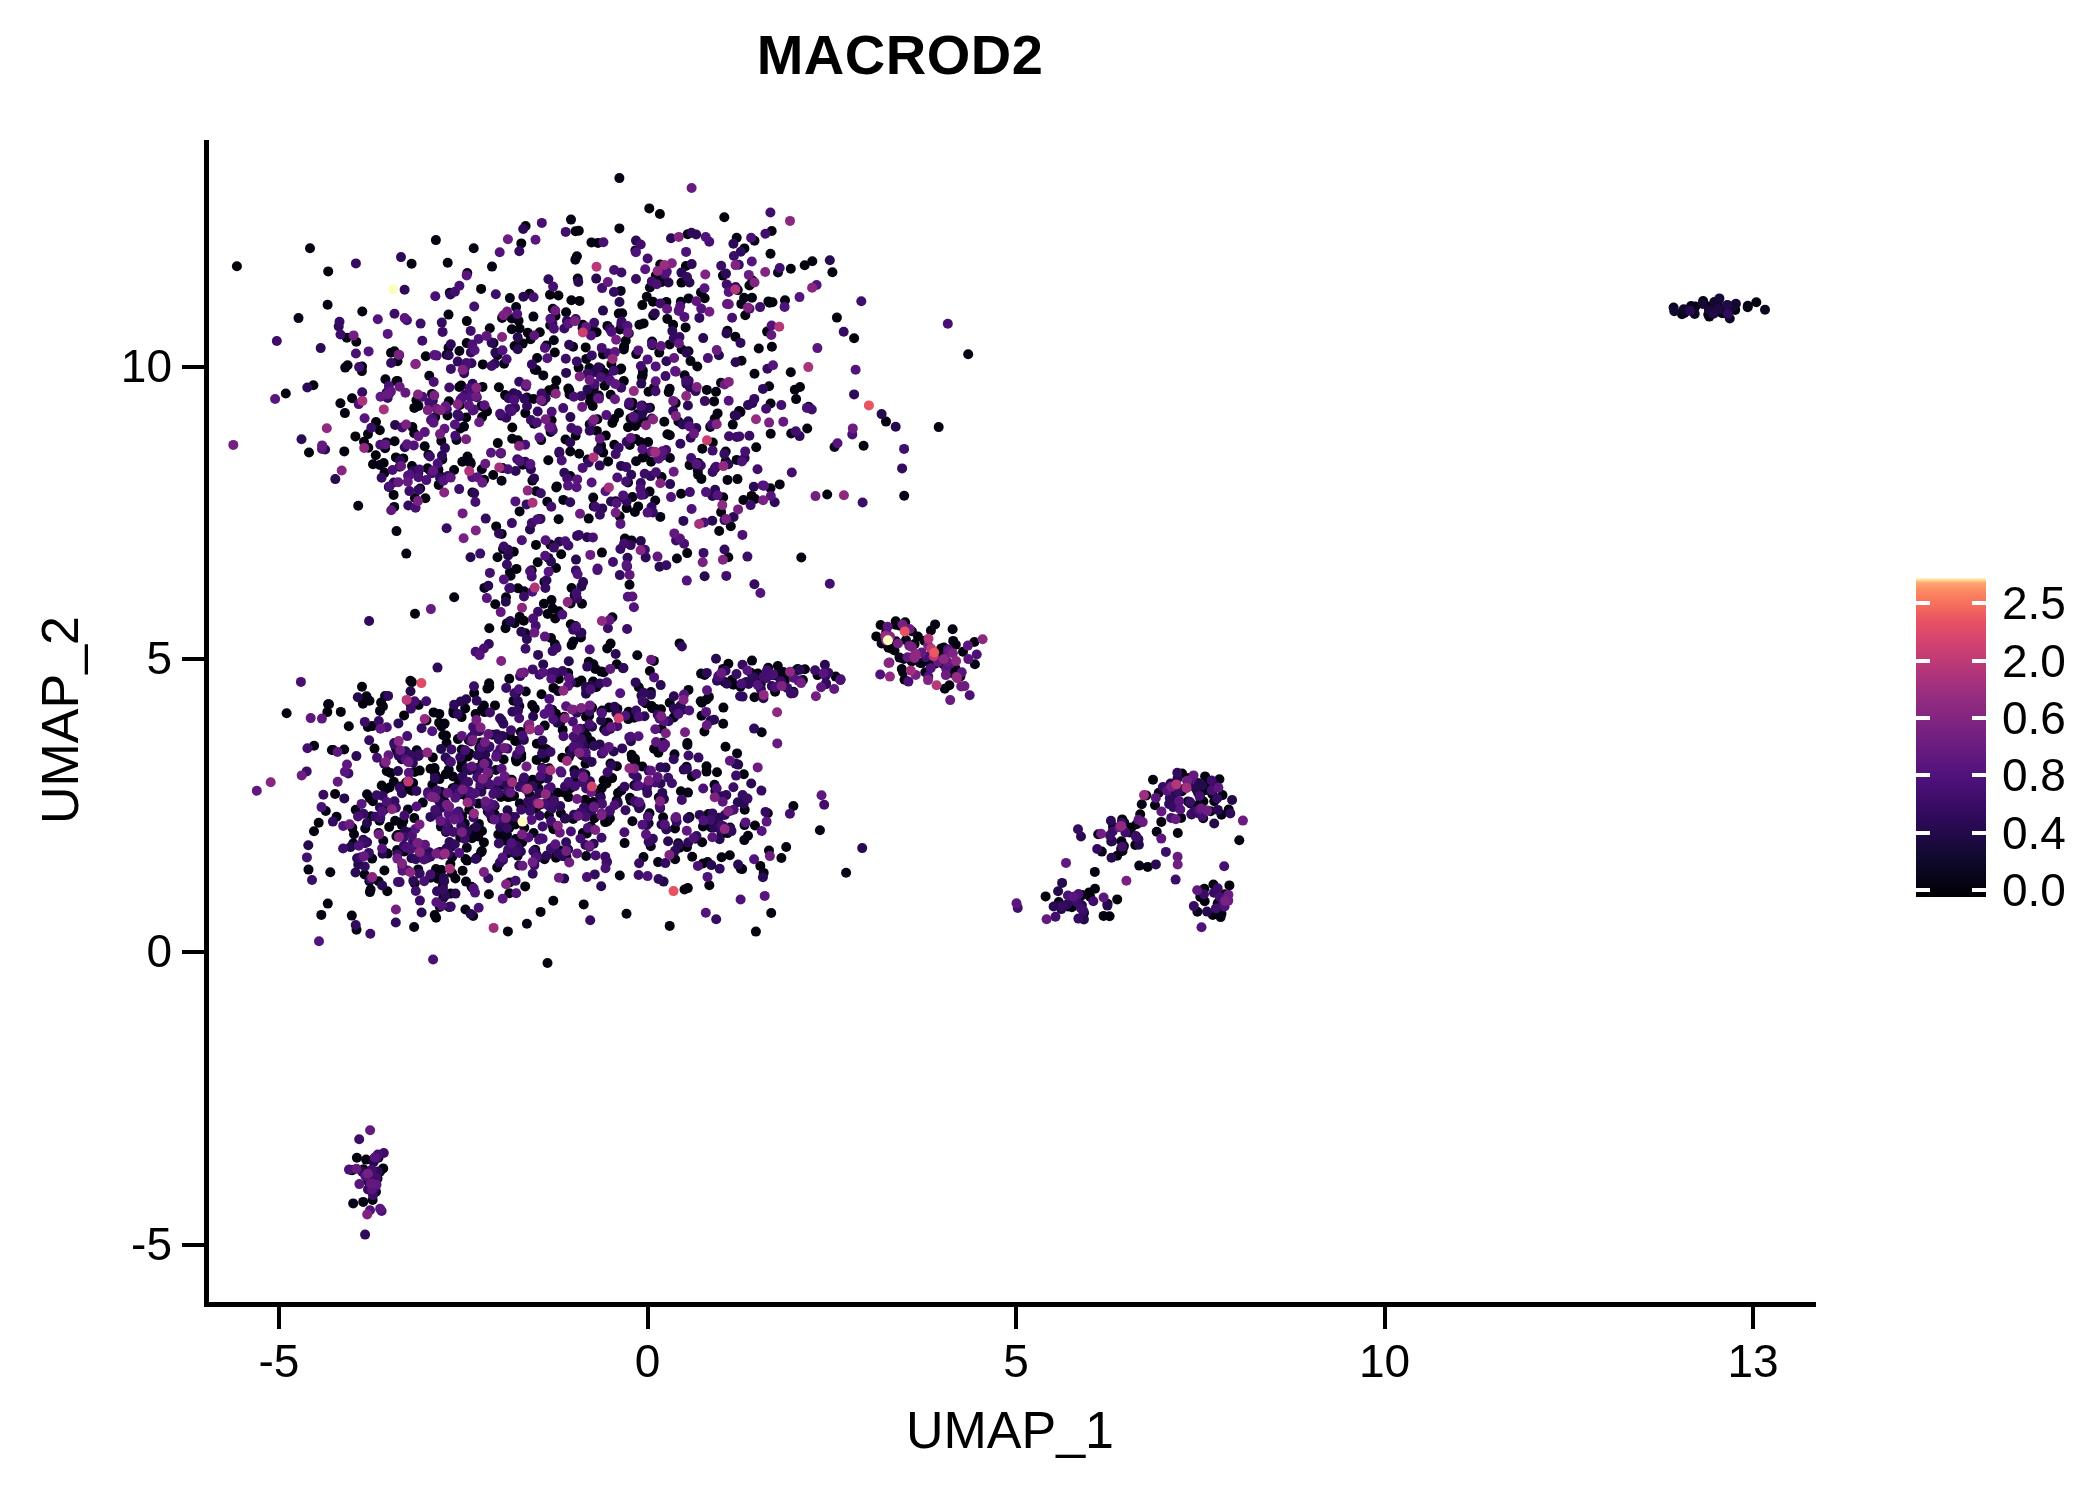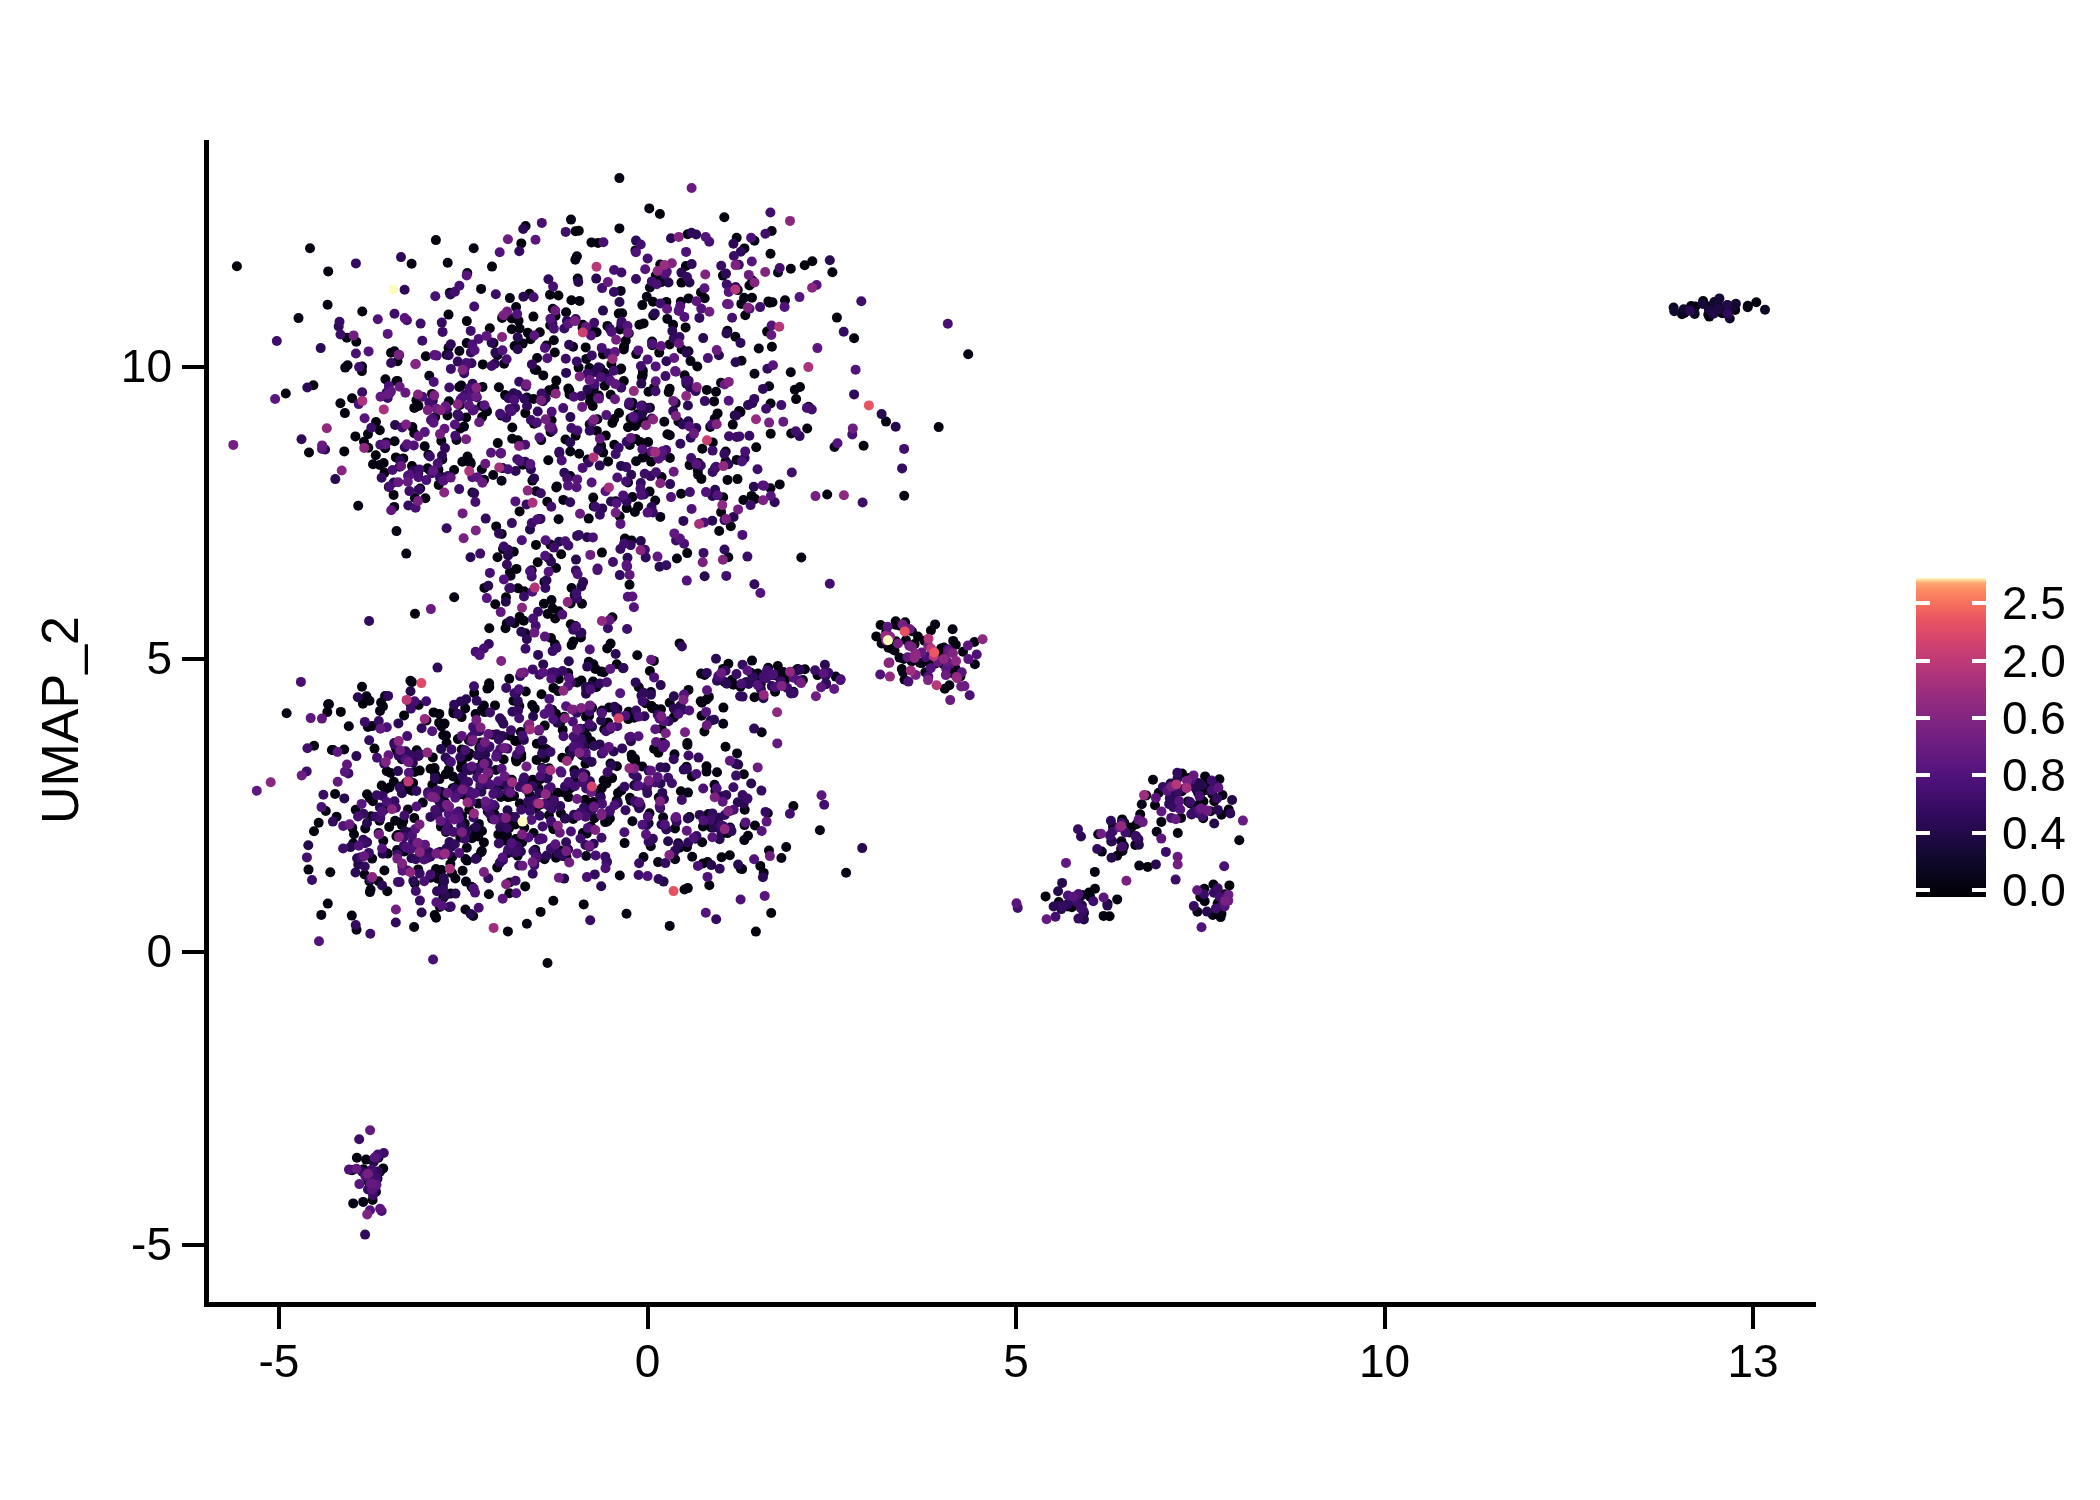--- a/index.html
+++ b/index.html
@@ -142,20 +142,21 @@
     color: #000000;
     white-space: nowrap;
     line-height: 1;
   }
 </style>
 </head>
 <body>
 
 <div id="page">
 
+  <div id="plot-title">MACROD2</div>
 
   <svg id="scatter-layer" width="2100" height="1500" viewBox="0 0 2100 1500">
       <circle cx="581.6" cy="708.9" r="5" fill="rgb(3,2,11)"></circle>
       <circle cx="539.8" cy="332.2" r="5" fill="rgb(3,2,11)"></circle>
       <circle cx="486.0" cy="784.5" r="5" fill="rgb(3,2,11)"></circle>
       <circle cx="404.4" cy="851.5" r="5" fill="rgb(3,2,11)"></circle>
       <circle cx="1172.7" cy="800.3" r="5" fill="rgb(3,2,11)"></circle>
       <circle cx="452.6" cy="788.3" r="5" fill="rgb(3,2,11)"></circle>
       <circle cx="435.2" cy="417.1" r="5" fill="rgb(3,2,11)"></circle>
       <circle cx="723.2" cy="497.3" r="5" fill="rgb(3,2,11)"></circle>
@@ -3030,20 +3031,21 @@
       <div class="tick-y" style="top: 1242.65px;"></div>
       <div class="tick-y-label" style="top: 1216.65px;">-5</div>
       <div class="tick-y" style="top: 950px;"></div>
       <div class="tick-y-label" style="top: 924px;">0</div>
       <div class="tick-y" style="top: 657.35px;"></div>
       <div class="tick-y-label" style="top: 631.35px;">5</div>
       <div class="tick-y" style="top: 364.7px;"></div>
       <div class="tick-y-label" style="top: 338.7px;">10</div>
     </div>
 
+  <div id="x-axis-title">UMAP_1</div>
   <div id="y-axis-title">UMAP_2</div>
 
   <div id="legend">
     <div id="legend-bar" style="background: linear-gradient(rgb(252, 253, 191) 0%, rgb(254, 167, 114) 1.5%, rgb(252, 137, 97) 4%, rgb(247, 112, 92) 8%, rgb(233, 84, 98) 13%, rgb(211, 67, 110) 20%, rgb(183, 55, 121) 28%, rgb(147, 43, 128) 38%, rgb(114, 31, 129) 50%, rgb(81, 18, 124) 62%, rgb(47, 10, 91) 75%, rgb(16, 9, 45) 88%, rgb(0, 0, 4) 100%);"></div>
     <div id="legend-marks">
         <div class="legend-tick" style="top: 23.2446px; background: transparent;">
           <span class="lt-l"></span>
           <span class="lt-r"></span>
         </div>
         <div class="legend-label" style="top: 2.2446px;">2.5</div>

